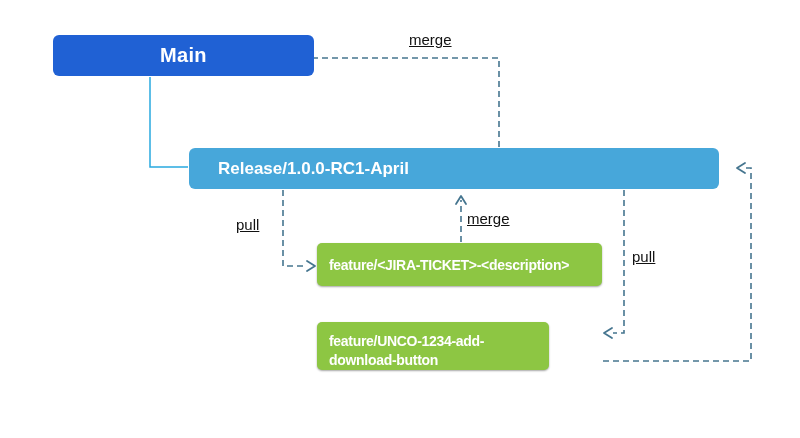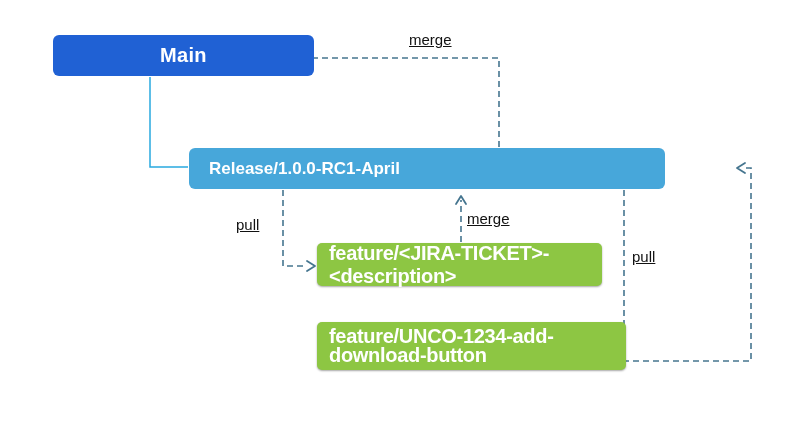--- a/index.html
+++ b/index.html
@@ -47,42 +47,43 @@
     width: 261px; height: 41px;
     background: var(--main-box, #2061d4);
     border-radius: 6px;
     justify-content: center;
     font-size: 20px;
     letter-spacing: 0.3px;
     margin-left: 33px;
   }
   .node-release {
     left: 189px; top: 148px;
-    width: 476px; height: 41px;
+    width: 530px; height: 41px;
     background: var(--release-box, #47a7da);
     border-radius: 6px;
-    padding-left: 20px;
+    padding-left: 29px;
     font-size: 17px;
   }
   .node-feature {
     background: var(--feature-box, #8dc643);
     border-radius: 5px;
     padding: 0 12px;
-    font-size: 20px;
+    font-size: 14px;
     letter-spacing: -0.3px;
     box-shadow: 0 1px 2px rgba(0,0,0,0.35);
   }
   .node-feature-template {
     left: 317px; top: 243px;
     width: 285px; height: 43px;
   }
   .node-feature-unco {
     left: 317px; top: 322px;
-    width: 309px; height: 48px;
+    width: 232px; height: 48px;
     line-height: 19px;
+    align-items: flex-end;
   }
   .edge-label {
     position: absolute;
     font-size: 15px;
     color: var(--label-text, #111111);
     white-space: nowrap;
     text-decoration: underline;
   }
   .edge-label-merge-top { left: 409px; top: 31px; }
   .edge-label-pull-left { left: 236px; top: 216px; }

